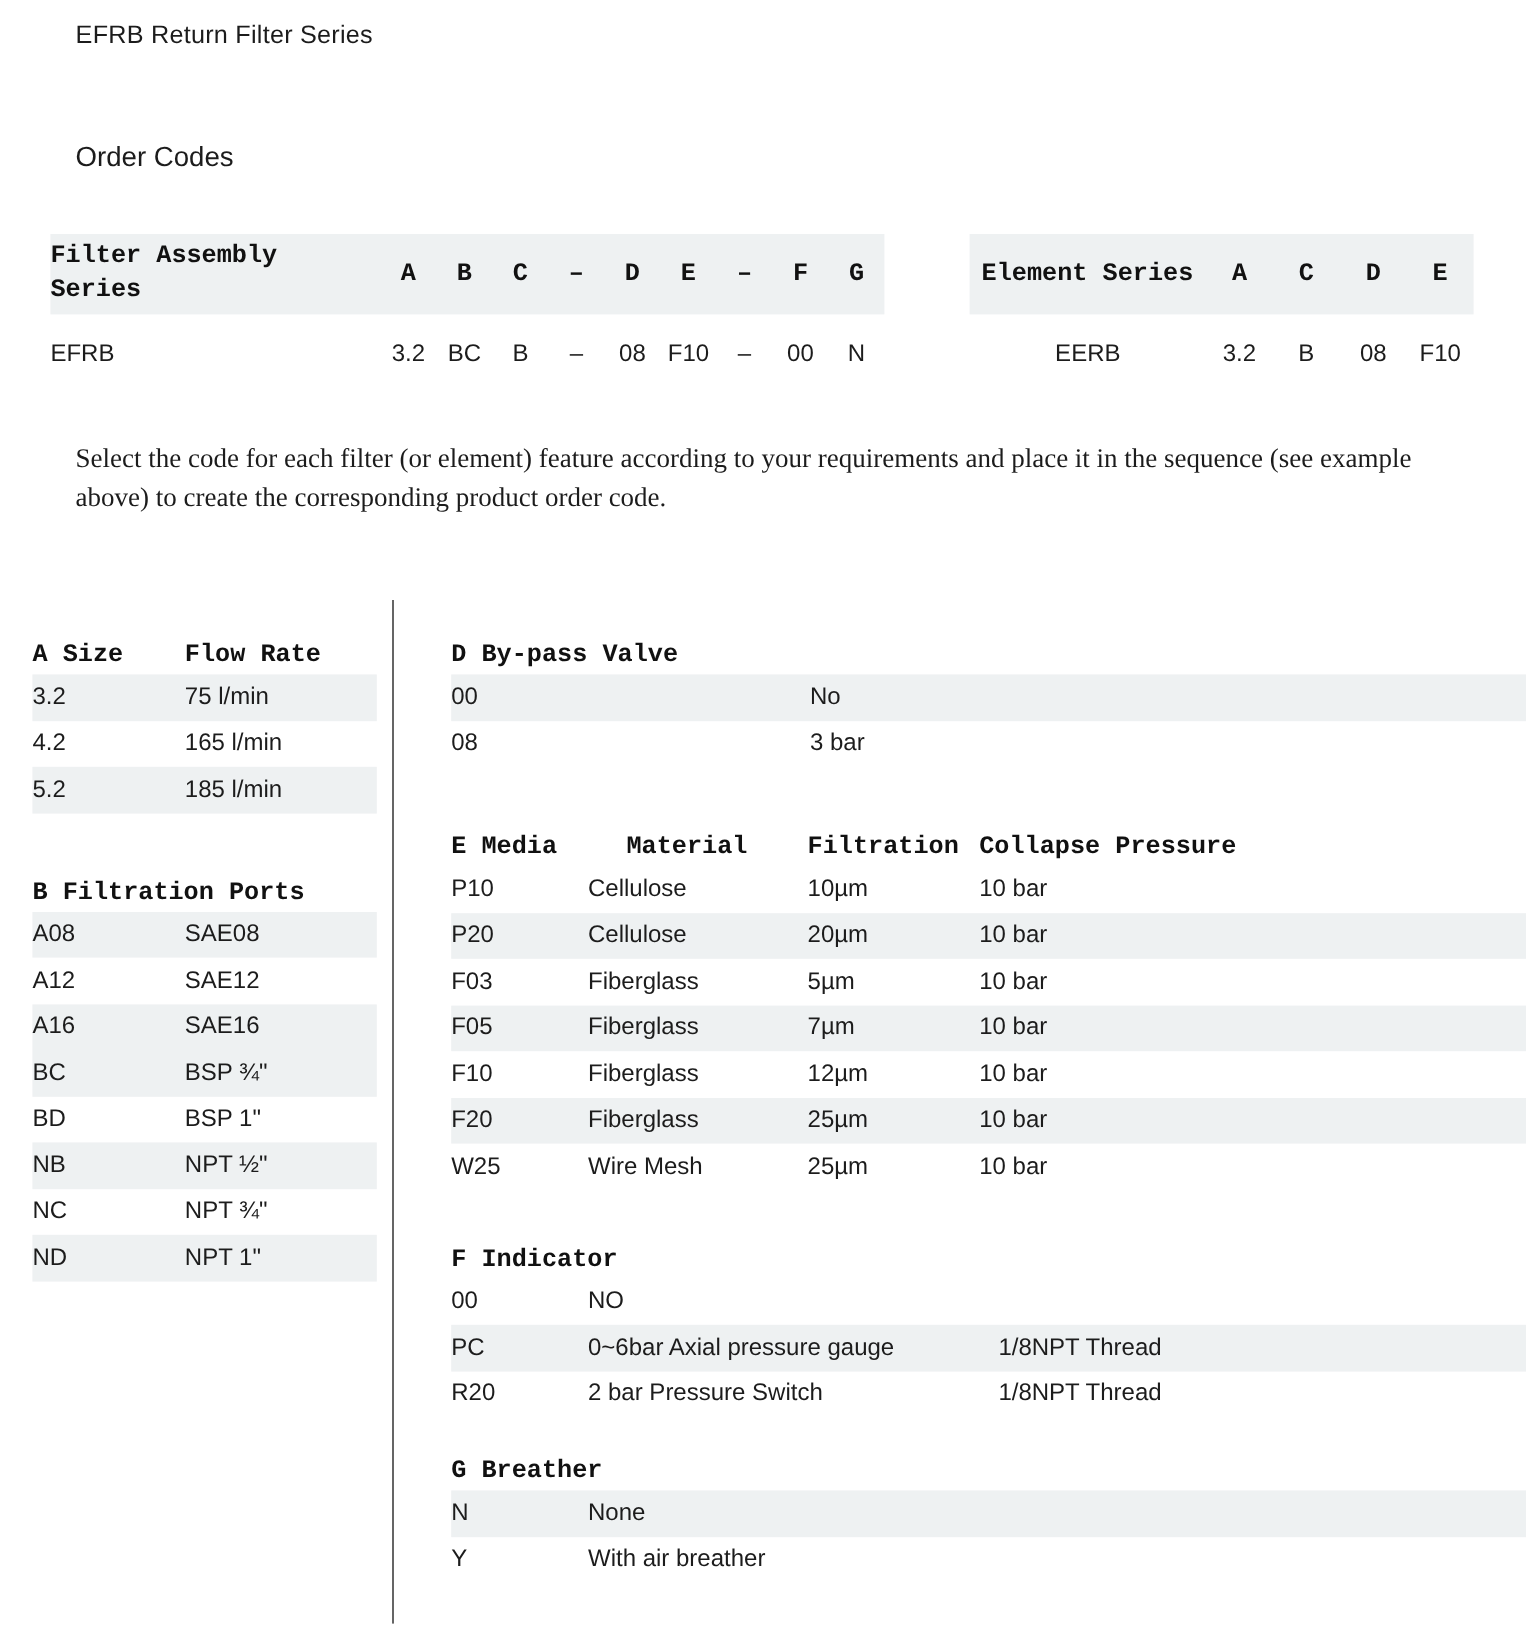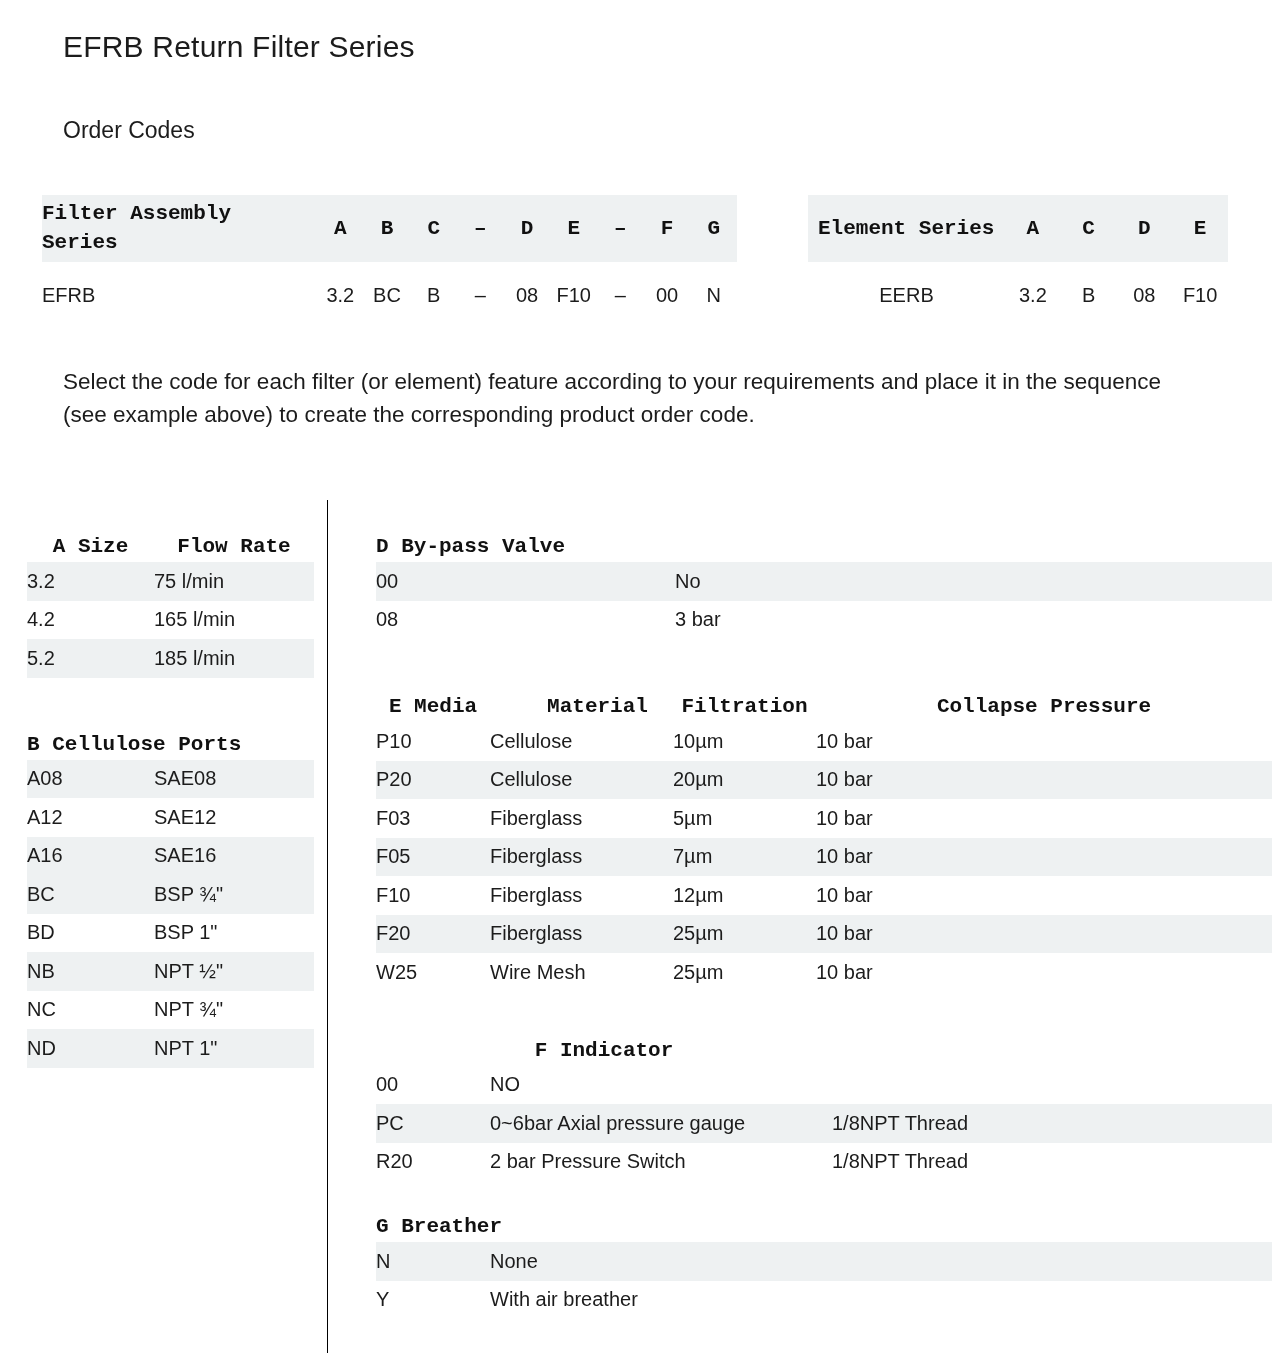--- a/index.html
+++ b/index.html
@@ -5,43 +5,43 @@
   html,body { margin:0; padding:0; background:#ffffff; }
   .page {
     position:relative; width:1272px; height:1365px; background:#ffffff;
     font-family:"Liberation Sans", sans-serif; color:var(--text,#1c1c1c);
     overflow:hidden;
   }
   .mono-hdr {
     font-family:"Liberation Mono","DejaVu Sans Mono", monospace;
     font-weight:700; font-size:21px; color:#111;
   }
-  .title { position:absolute; left:63px; top:30px; font-size:30px; letter-spacing:0.2px; }
+  .title { position:absolute; left:63px; top:18px; font-size:21px; letter-spacing:0.2px; }
   .subtitle { position:absolute; left:63px; top:89px; font-size:23px;margin-top:28px; }
 
   
   .codes-table { position:absolute; top:195px; }
   .tbl-assembly { left:42px; width:695px; }
   .tbl-element { left:808px; width:420px; }
   .codes-head { display:flex; align-items:center; background:var(--stripe,#eef1f2); height:67px; }
   .codes-row  { display:flex; align-items:center; height:66px; font-size:20px; }
   .lbl-a { width:275px; text-align:left; line-height:1.35; }
   .lbl-e { width:197px; }
   .lbl-e.hd { padding-left:10px; box-sizing:border-box; text-align:left; }
   .lbl-e.rw { text-align:center; }
   .codes-cell { flex:1; text-align:center; }
 
-  .desc { position:absolute; left:63px; top:366px; width:1140px; font-size:22.5px; line-height:32.5px; }
+  .desc { position:absolute; left:63px; top:366px; width:1140px; font-size:22.5px; line-height:32.5px;font-family:Liberation Serif, serif; }
 
   .divider { position:absolute; left:327px; top:500px; width:1px; height:853px; background:var(--divider,#000); }
 
   .left-col  { position:absolute; left:27px;  top:531px; width:287px; }
   .right-col { position:absolute; left:376px; top:531px; width:896px; }
 
-  .sec-hdr { height:31px; line-height:31px; display:flex;text-align:center; }
+  .sec-hdr { height:31px; line-height:31px; display:flex; }
   .row { display:flex; align-items:center; height:38.5px; font-size:20px; }
   .g { background:var(--stripe,#eef1f2); }
 
   
   .c-code { width:127px; }
   .c-val  { flex:1; }
 
   
   .b-code { width:299px; }         
   .r-code { width:114px; }
@@ -124,21 +124,21 @@
     </div>
     <div class="row">
       <span class="c-code">4.2</span>
       <span class="c-val">165 l/min</span>
     </div>
     <div class="row g">
       <span class="c-code">5.2</span>
       <span class="c-val">185 l/min</span>
     </div>
 
-    <div class="sec-hdr mono-hdr mt-ports">B Cellulose Ports</div>
+    <div class="sec-hdr mono-hdr mt-ports">B Filtration Ports</div>
     <div class="row g">
       <span class="c-code">A08</span>
       <span class="c-val">SAE08</span>
     </div>
     <div class="row">
       <span class="c-code">A12</span>
       <span class="c-val">SAE12</span>
     </div>
     <div class="row g">
       <span class="c-code">A16</span>

